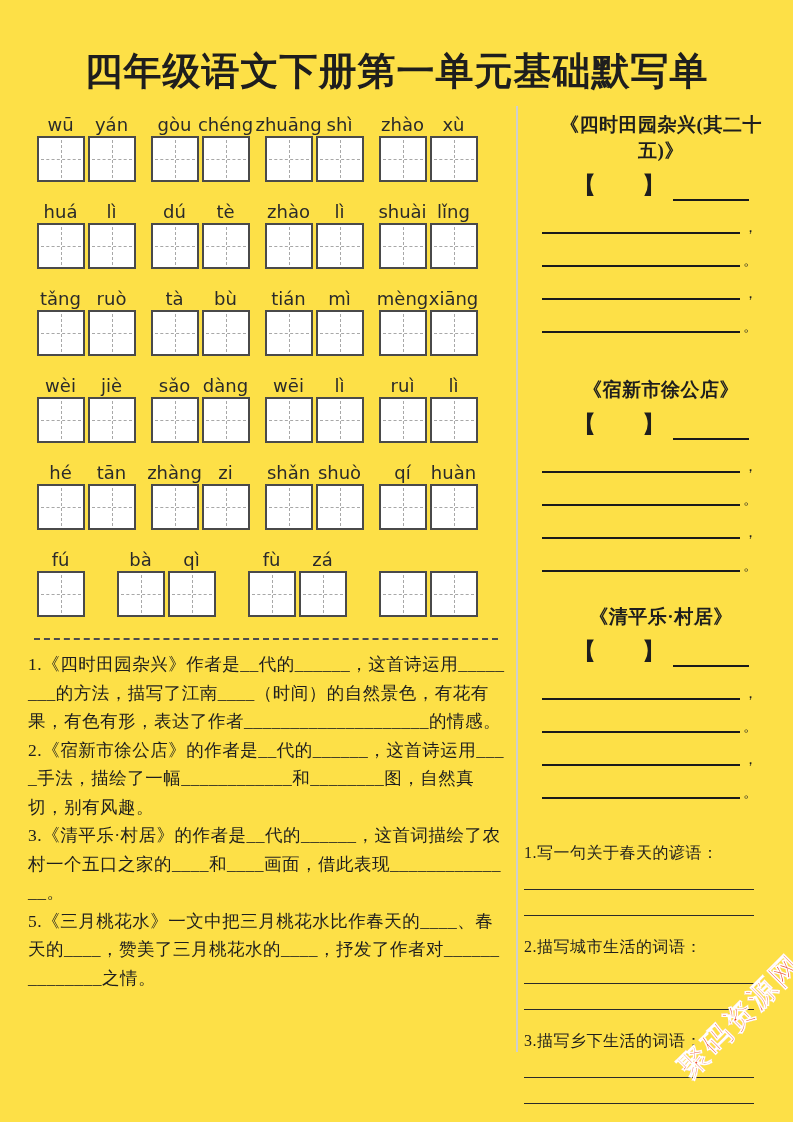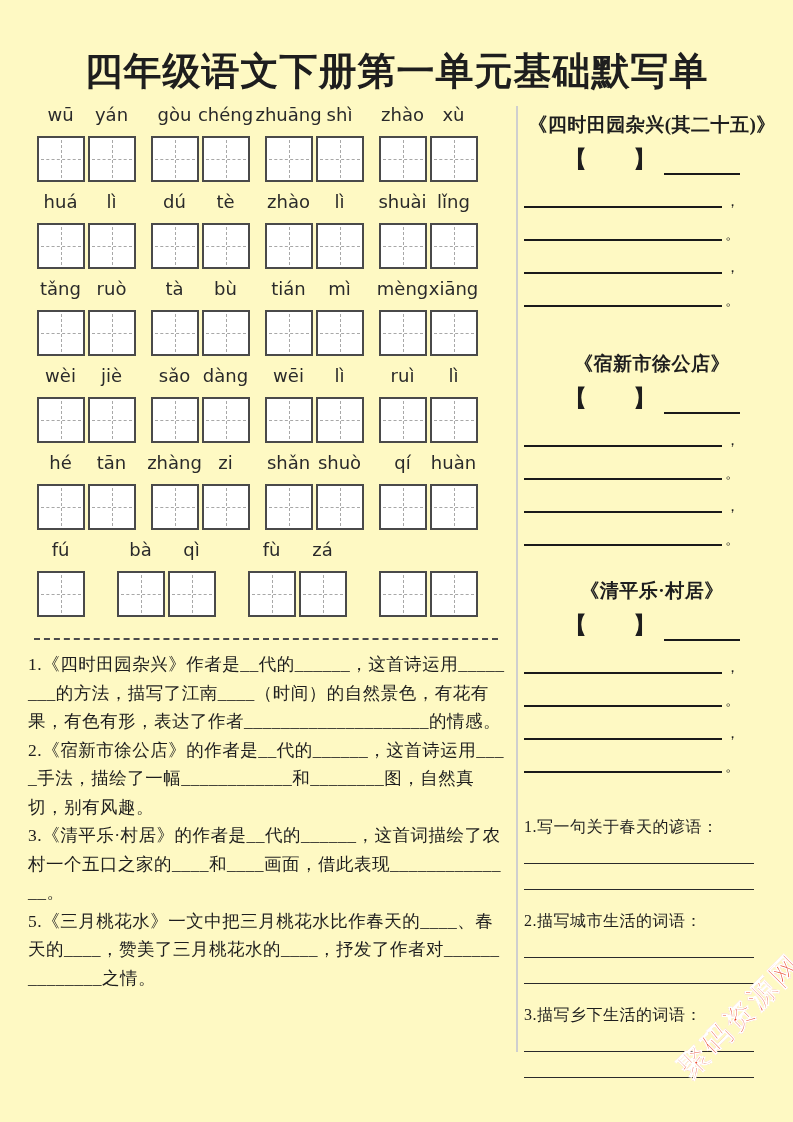--- a/index.html
+++ b/index.html
@@ -2,37 +2,37 @@
 <html><head>
 <meta charset="utf-8">
 <style>
   * { margin:0; padding:0; box-sizing:border-box; }
   html,body { background:#ffffff; }
   body {
     width:793px; height:1122px; position:relative; overflow:hidden;
     font-family:"Liberation Serif","DejaVu Serif",serif;
     color:#1e1e1e;
   }
-  .page { position:absolute; inset:0; background:#fef9c3; }
+  .page { position:absolute; inset:0; background:#fde047; }
 
   
   .title {
     position:absolute; top:46px; left:0; width:100%;
     text-align:center; font-size:38px; font-weight:bold; letter-spacing:1px;
   }
 
   
   .grid { position:absolute; left:36px; top:106px; width:442px; }
   .g-row { display:flex; justify-content:space-between; margin-bottom:11px; }
   .pair { display:flex; gap:2px; }
   .cell { display:flex; flex-direction:column; align-items:center; width:49px; }
   .py {
     height:30px; display:flex; align-items:flex-end; justify-content:center;
     font-family:"DejaVu Sans",sans-serif; font-size:18px; color:#2a2a2a;
-    white-space:nowrap; padding-bottom:11px;
+    white-space:nowrap; padding-bottom:1px;
   }
   .box { width:48px; height:46px; border:2px solid #4a4a4a; position:relative; background:#fff; }
   .box::before {
     content:""; position:absolute; left:50%; top:2px; bottom:2px;
     border-left:1px dashed #a8a8a8;
   }
   .box::after {
     content:""; position:absolute; top:50%; left:2px; right:2px;
     border-top:1px dashed #a8a8a8;
   }
@@ -45,21 +45,21 @@
     position:absolute; left:28px; top:650px; width:478px;
     font-size:17.5px; line-height:28.5px; letter-spacing:0.5px;
   }
   .left-questions p { margin:0; word-break:break-all; }
 
   
   .divider { position:absolute; left:516px; top:106px; height:946px; width:0; border-left:2px solid #cfcfcf; }
 
   
   .right-col { position:absolute; left:524px; top:112px; width:256px; }
-  .poem { margin-bottom:44px; }
+  .poem { margin-bottom:44px;margin-left:18px; }
   .poem-2 { margin-bottom:32px; }
   .p-title { text-align:center; font-size:19px; font-weight:bold; letter-spacing:0.5px; }
   .bracket-row {
     text-align:center; font-size:23px; font-weight:bold; margin-top:7px; height:30px;
     display:flex; align-items:flex-end; justify-content:center;
   }
   .bracket-gap { display:inline-block; width:46px; }
   .author-blank { display:inline-block; width:76px; border-bottom:2px solid #1a1a1a; height:24px; margin-left:8px; }
   .ans-line { display:flex; align-items:flex-end; height:33px; }
   .ans-line:first-of-type { margin-top:22px; }

